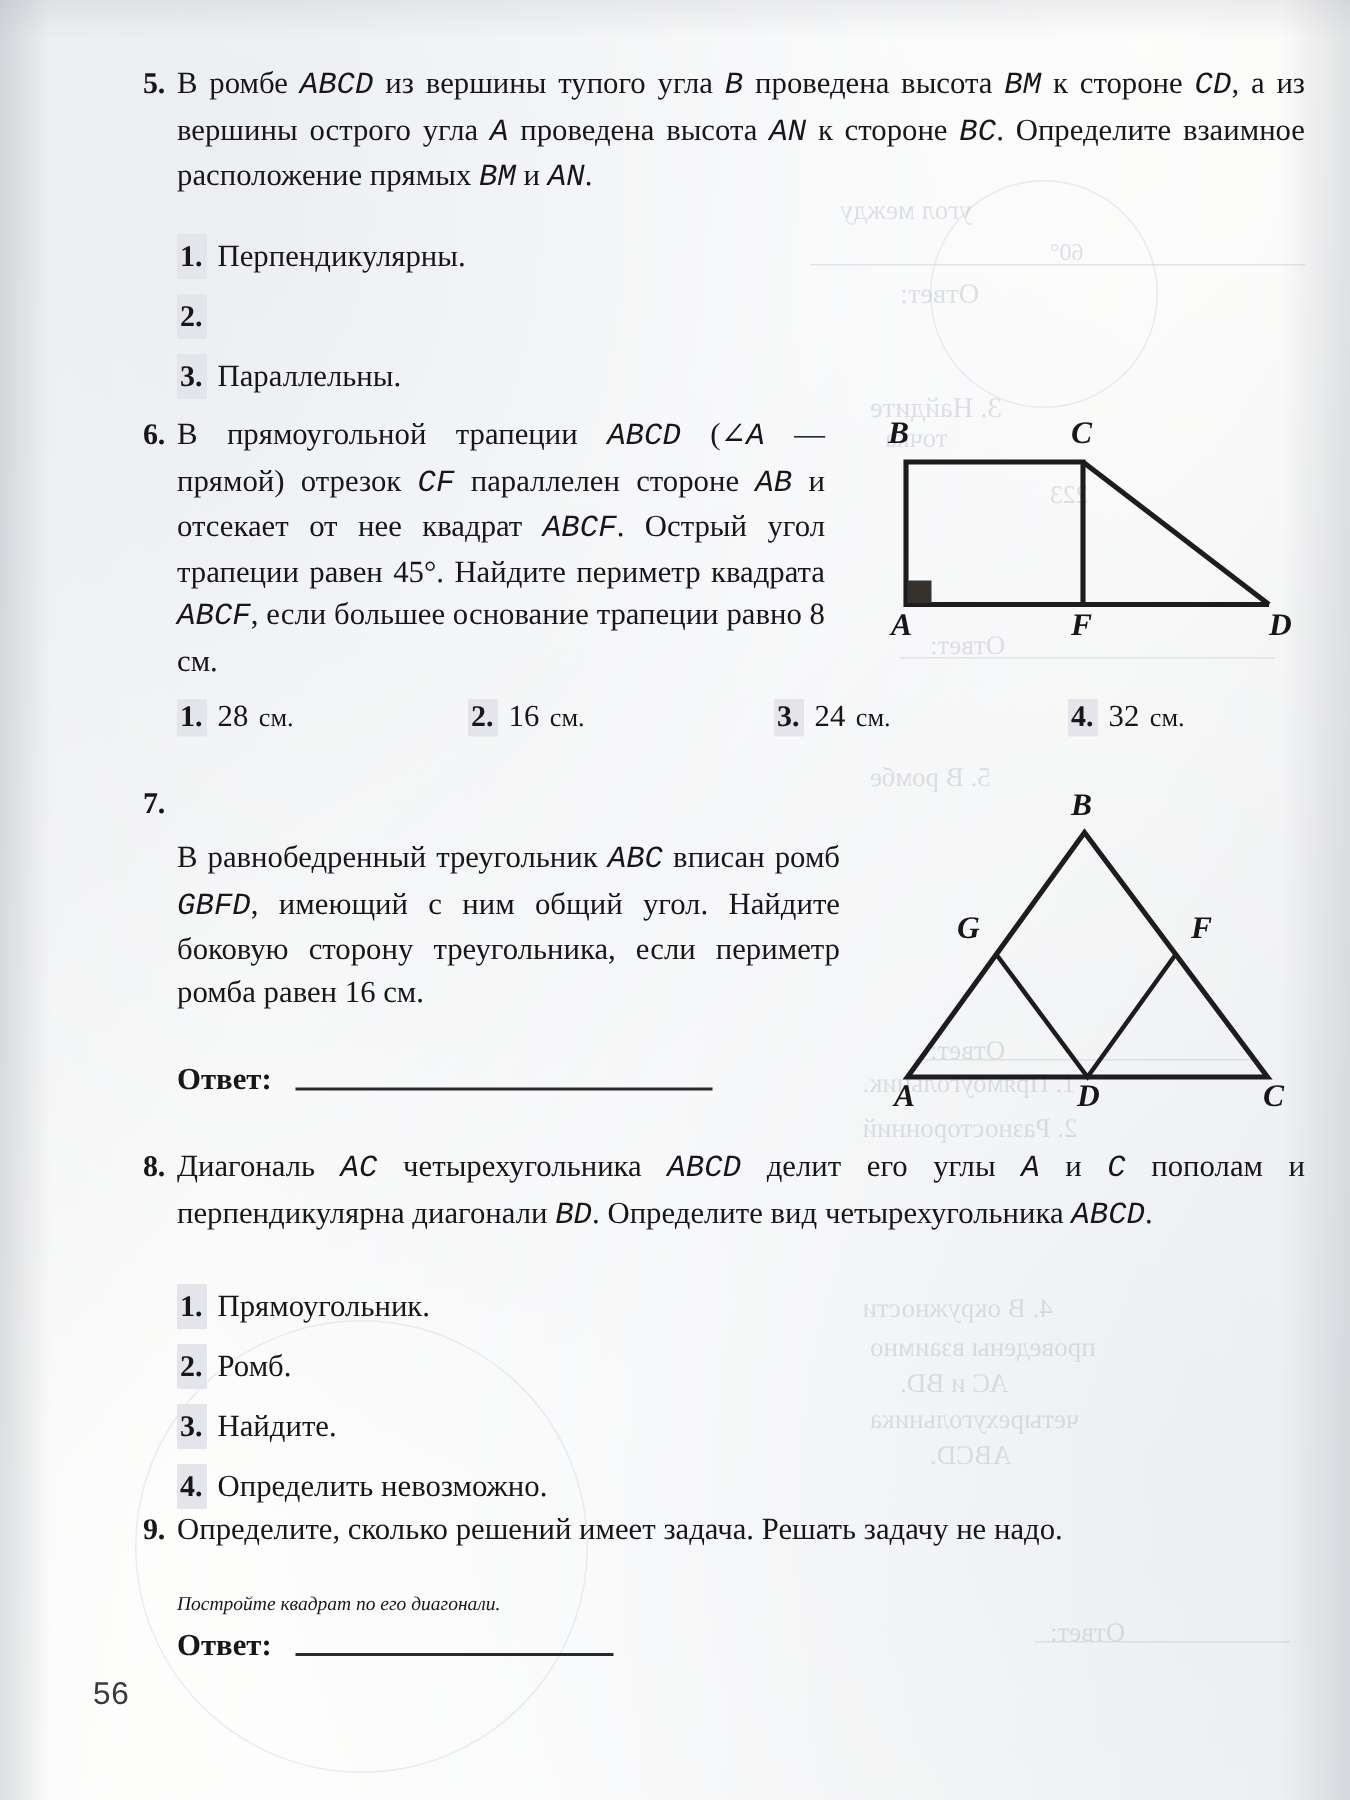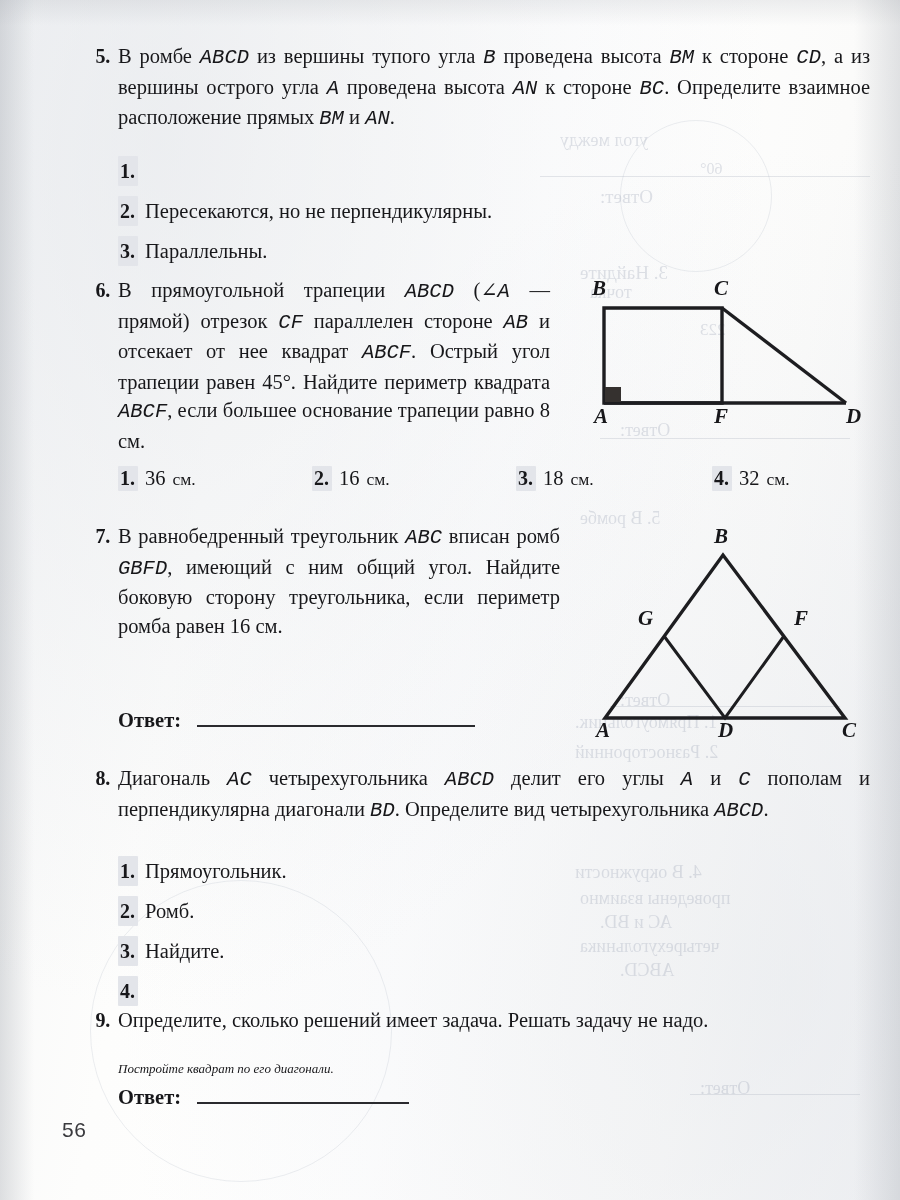--- a/index.html
+++ b/index.html
@@ -213,24 +213,24 @@
 
   <div class="content">
 
     <div class="qitem" style="left:80px; top:42px; width:790px;">
       <div class="qnum">5.</div>
       <div class="qbody" style="width:752px;"><span>В ромбе </span><span class="ital">ABCD</span><span> из вершины тупого угла </span><span class="ital">B</span><span> проведена высота </span><span class="ital">BM</span><span> к стороне </span><span class="ital">CD</span><span>, а из вершины острого угла </span><span class="ital">A</span><span> проведена высота </span><span class="ital">AN</span><span> к стороне </span><span class="ital">BC</span><span>. Определите взаимное расположение прямых </span><span class="ital">BM</span><span> и </span><span class="ital">AN</span><span>.</span></div>
     </div>
 
     <div class="opt-row" style="left:118px; top:156px;">
       <span class="opt-num">1.</span>
+      <span class="opt-text">Перпендикулярны.</span>
     </div>
     <div class="opt-row" style="left:118px; top:196px;">
       <span class="opt-num">2.</span>
-      <span class="opt-text">Пересекаются, но не перпендикулярны.</span>
     </div>
     <div class="opt-row" style="left:118px; top:236px;">
       <span class="opt-num">3.</span>
       <span class="opt-text">Параллельны.</span>
     </div>
 
     <div class="qitem" style="left:80px; top:276px; width:470px;">
       <div class="qnum">6.</div>
       <div class="qbody" style="width:432px;"><span>В прямоугольной трапеции </span><span class="ital">ABCD</span><span> (∠</span><span class="ital">A</span><span> — прямой) отрезок </span><span class="ital">CF</span><span> параллелен стороне </span><span class="ital">AB</span><span> и отсекает от нее квадрат </span><span class="ital">ABCF</span><span>. Острый угол трапеции равен 45°. Найдите периметр квадрата </span><span class="ital">ABCF</span><span>, если большее основание трапеции равно 8 см.</span></div>
     </div>
@@ -247,42 +247,42 @@
       </svg>
       <span class="fig-label" style="left:4px; top:-2px;">B</span>
       <span class="fig-label" style="left:126px; top:-2px;">C</span>
       <span class="fig-label" style="left:6px; top:126px;">A</span>
       <span class="fig-label" style="left:126px; top:126px;">F</span>
       <span class="fig-label" style="left:258px; top:126px;">D</span>
     </div>
 
     <div class="opts-inline" style="left:118px; top:466px;">
       <span class="opt-num">1.</span>
-      <span class="opt-text">36</span>
+      <span class="opt-text">28</span>
       <span class="small-cm" style="margin-left:7px;">см.</span>
     </div>
     <div class="opts-inline" style="left:312px; top:466px;">
       <span class="opt-num">2.</span>
       <span class="opt-text">16</span>
       <span class="small-cm" style="margin-left:7px;">см.</span>
     </div>
     <div class="opts-inline" style="left:516px; top:466px;">
       <span class="opt-num">3.</span>
-      <span class="opt-text">18</span>
+      <span class="opt-text">24</span>
       <span class="small-cm" style="margin-left:7px;">см.</span>
     </div>
     <div class="opts-inline" style="left:712px; top:466px;">
       <span class="opt-num">4.</span>
       <span class="opt-text">32</span>
       <span class="small-cm" style="margin-left:7px;">см.</span>
     </div>
 
     <div class="qitem" style="left:80px; top:522px; width:480px;">
       <div class="qnum">7.</div>
-      <div class="qbody" style="width:442px;"><span>В равнобедренный треугольник </span><span class="ital">ABC</span><span> вписан ромб </span><span class="ital">GBFD</span><span>, имеющий с ним общий угол. Найдите боковую сторону треугольника, если периметр ромба равен 16 см.</span></div>
+      <div class="qbody" style="width:442px;margin-top:36px;"><span>В равнобедренный треугольник </span><span class="ital">ABC</span><span> вписан ромб </span><span class="ital">GBFD</span><span>, имеющий с ним общий угол. Найдите боковую сторону треугольника, если периметр ромба равен 16 см.</span></div>
     </div>
 
     <div class="figure" style="left:588px; top:528px; width:280px; height:212px;">
       <svg width="280" height="212" viewBox="0 0 280 212" aria-hidden="true">
 
         <path d="M 17 190 L 257 190 L 135 27 Z" fill="none" stroke="#1d1d20" stroke-width="3.4" stroke-linejoin="miter"></path>
 
         <path d="M 76 108 L 137 190 L 196 108" fill="none" stroke="#1d1d20" stroke-width="3.0" stroke-linejoin="miter"></path>
       </svg>
       <span class="fig-label" style="left:126px; top:-4px;">B</span>
@@ -310,20 +310,21 @@
     <div class="opt-row" style="left:118px; top:896px;">
       <span class="opt-num">2.</span>
       <span class="opt-text">Ромб.</span>
     </div>
     <div class="opt-row" style="left:118px; top:936px;">
       <span class="opt-num">3.</span>
       <span class="opt-text">Найдите.</span>
     </div>
     <div class="opt-row" style="left:118px; top:976px;">
       <span class="opt-num">4.</span>
+      <span class="opt-text">Определить невозможно.</span>
     </div>
 
     <div class="qitem" style="left:80px; top:1006px; width:790px;">
       <div class="qnum">9.</div>
       <div class="qbody nojust" style="width:752px;"><span>Определите, сколько решений имеет задача. Решать задачу не надо.</span></div>
     </div>
     <div style="position:absolute; left:118px; top:1055px; font-size:13px; font-style:italic; line-height:28px;text-align:right;">Постройте квадрат по его диагонали.</div>
 
     <div class="answer-line" style="left:118px; top:1085px;">
       <span class="answer-label">Ответ:</span>

